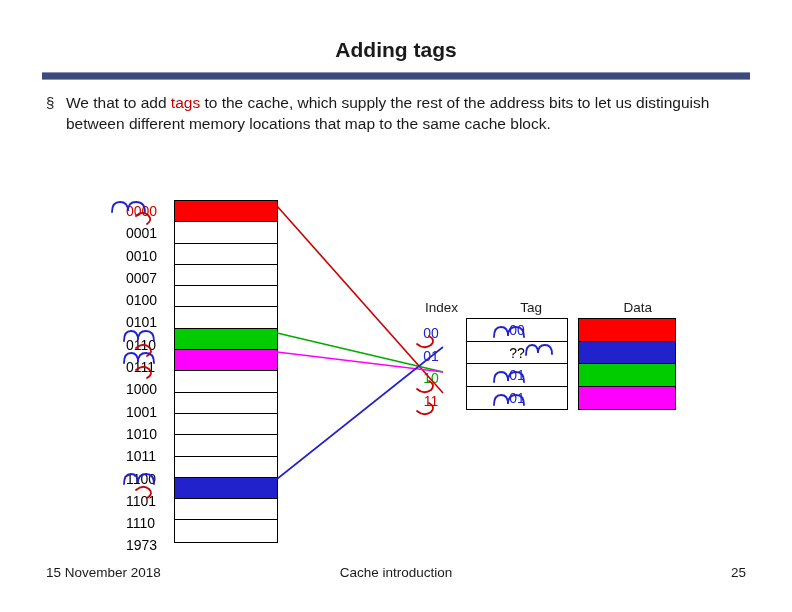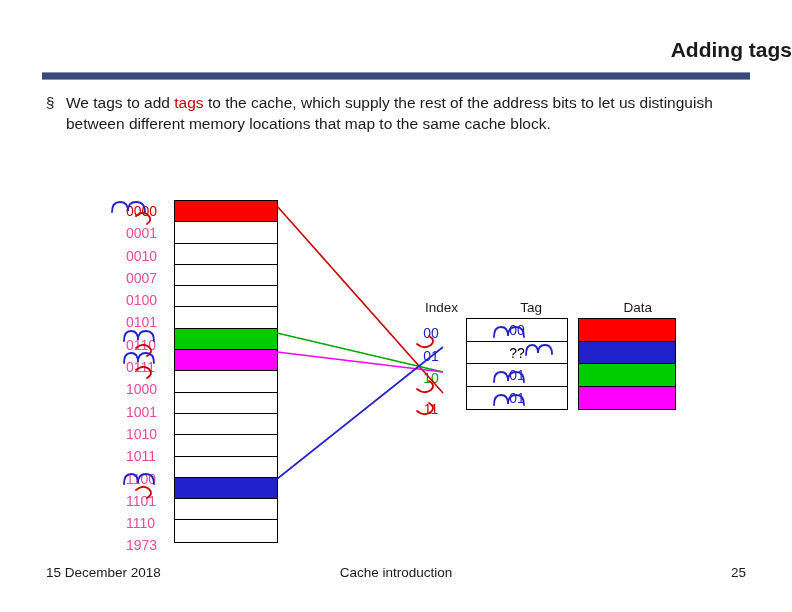--- a/index.html
+++ b/index.html
@@ -4,56 +4,56 @@
 <style>
   html,body{margin:0;padding:0;}
   body{
     width:792px;height:612px;background:#ffffff;
     font-family:"Liberation Sans", sans-serif;
     position:relative;overflow:hidden;
   }
   .slide{position:absolute;left:0;top:0;width:792px;height:612px;}
 
   .title{
-    position:absolute;left:0;top:38px;width:792px;text-align:right;
+    position:absolute;left:0;top:38px;width:792px;text-align:center;
     font-size:21px;color:#1a1a1a;font-weight:bold;
   }
   .rule{
     position:absolute;left:42px;top:72px;width:708px;height:6px;
     background:#3b4a7a;border-top:1px solid #8892b8;border-bottom:1px solid #8892b8;
   }
 
   .bullet{
     position:absolute;left:46px;top:92px;width:700px;
     font-size:15.5px;color:#1a1a1a;line-height:21px;
   }
   .bullet .mark{position:absolute;left:0;top:0;font-size:15px;}
   .bullet .txt{display:block;margin-left:20px;}
   .tagword{color:#cc0000;}
 
   
   .addr-col{position:absolute;left:126px;top:200px;width:60px;}
   .addr{
-    height:22.3px;line-height:22.3px;font-size:14px;color:#ec4899;
+    height:22.3px;line-height:22.3px;font-size:14px;color:#000000;
     text-align:left;
   }
   .addr.red{color:#cc0000;}
 
   
   .blocks{position:absolute;left:174px;top:200px;width:102px;border:1px solid #000;}
   .blk{height:21.3px;border-bottom:1px solid #000;background:#ffffff;box-sizing:border-box;}
   .blk:last-child{border-bottom:none;}
 
   
   .hdr{position:absolute;font-size:13.5px;color:#1a1a1a;}
   .idx-col{position:absolute;left:412px;top:322px;width:38px;}
   .idx{height:22.5px;line-height:22.5px;font-size:14px;text-align:center;}
   .idx.blue{color:#2222cc;}
   .idx.green{color:#00aa00;}
-  .idx.red{color:#cc0000;margin-top:8px;}
+  .idx.red{color:#cc0000;}
 
   .tag-box{position:absolute;left:466px;top:318px;width:100px;border:1px solid #000;}
   .tag-cell{height:22.6px;line-height:22.6px;font-size:14px;text-align:center;border-bottom:1px solid #000;box-sizing:border-box;background:#fff;}
   .tag-cell:last-child{border-bottom:none;}
   .tag-cell.blue{color:#2222cc;}
 
   .data-box{position:absolute;left:578px;top:318px;width:96px;border:1px solid #000;}
   .data-cell{height:22.6px;border-bottom:1px solid #000;box-sizing:border-box;}
   .data-cell:last-child{border-bottom:none;}
 
@@ -67,21 +67,21 @@
 </head>
 <body>
 
 <div class="slide">
 
   <div class="title">Adding tags</div>
   <div class="rule"></div>
 
   <div class="bullet">
     <span class="mark">§</span>
-    <span class="txt"><span>We tags to add </span><span class="tagword">tags</span><span> to the cache, which supply the rest of the address bits to let us distinguish between different memory locations that map to the same cache block.</span></span>
+    <span class="txt"><span>We that to add </span><span class="tagword">tags</span><span> to the cache, which supply the rest of the address bits to let us distinguish between different memory locations that map to the same cache block.</span></span>
   </div>
 
   <div class="addr-col">
     <div class="addr red">0000</div>
     <div class="addr">0001</div>
     <div class="addr">0010</div>
     <div class="addr">0007</div>
     <div class="addr">0100</div>
     <div class="addr">0101</div>
     <div class="addr">0110</div>
@@ -165,17 +165,17 @@
     <path d="M417,344 q7,6 14,1 q5,-5 -2,-9" stroke="#cc0000" stroke-width="1.8" fill="none" stroke-linecap="round"></path>
     <path d="M417,389 q7,6 14,1 q5,-5 -2,-9" stroke="#cc0000" stroke-width="1.8" fill="none" stroke-linecap="round"></path>
     <path d="M417,411 q7,6 14,1 q5,-5 -2,-9" stroke="#cc0000" stroke-width="1.8" fill="none" stroke-linecap="round"></path>
 
     <path d="M494,337 q0,-10 7,-10 q7,0 7,9 q0,-9 8,-9 q8,0 8,10" stroke="#2222cc" stroke-width="1.8" fill="none" stroke-linecap="round"></path>
     <path d="M526,355 q0,-10 6,-10 q6,0 6,8 q0,-8 7,-8 q7,0 7,9" stroke="#2222cc" stroke-width="1.8" fill="none" stroke-linecap="round"></path>
     <path d="M494,382 q0,-10 7,-10 q7,0 7,9 q0,-9 8,-9 q8,0 8,10" stroke="#2222cc" stroke-width="1.8" fill="none" stroke-linecap="round"></path>
     <path d="M494,405 q0,-10 7,-10 q7,0 7,9 q0,-9 8,-9 q8,0 8,10" stroke="#2222cc" stroke-width="1.8" fill="none" stroke-linecap="round"></path>
   </svg>
 
-  <div class="foot-date">15 December 2018</div>
+  <div class="foot-date">15 November 2018</div>
   <div class="foot-mid">Cache introduction</div>
   <div class="foot-page">25</div>
 
 </div>
 
 </body></html>

